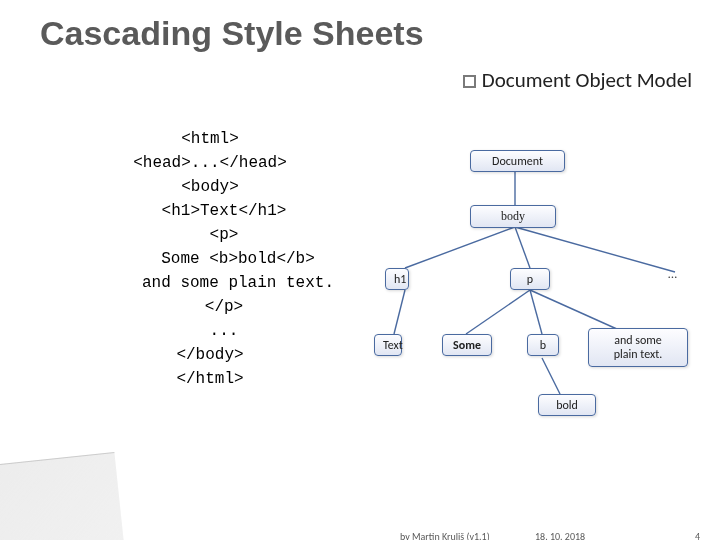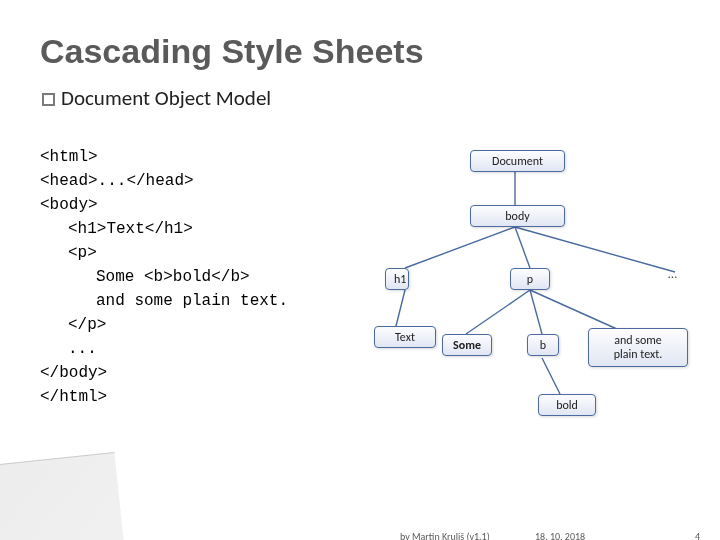--- a/index.html
+++ b/index.html
@@ -5,56 +5,58 @@
   * { margin: 0; padding: 0; box-sizing: border-box; }
   body {
     width: 720px;
     height: 540px;
     background: #fff;
     font-family: "Segoe UI", Calibri, sans-serif;
     position: relative;
     overflow: hidden;
   }
   .slide {
-    padding: 32px 28px 10px 40px;
+    padding: 14px 28px 10px 40px;
     position: relative;
     height: 100%;
   }
   .title {
     font-family: "Trebuchet MS", "Segoe UI", sans-serif;
     font-size: 34px;
     font-weight: 700;
     color: #5a5a5a;
     margin-bottom: 14px;
   }
   .subhead {
     font-size: 21px;
     color: #222;
     margin-left: 2px;
     margin-bottom: 10px;
+    text-align: right;
   }
   .bullet-box {
     display: inline-block;
     width: 13px;
     height: 13px;
     border: 2px solid #7a7a7a;
     vertical-align: -1px;
     margin-right: 6px;
   }
   .content {
     display: flex;
     align-items: flex-start;
   }
   .code-block {
     font-family: "Courier New", monospace;
     font-size: 16px;
     line-height: 1.5;
     color: #000;
     white-space: pre;
     flex: 0 0 340px;
+    text-align: center;
   }
   .indent1 { margin-left: 28px; }
   .indent2 { margin-left: 56px; }
   .diagram {
     position: absolute;
     left: 370px;
     top: 150px;
     width: 330px;
     height: 310px;
   }
@@ -148,27 +150,27 @@
       <line x1="145" y1="77" x2="160" y2="118"></line>
       <line x1="145" y1="77" x2="305" y2="122"></line>
       <line x1="35" y1="140" x2="24" y2="184"></line>
       <line x1="160" y1="140" x2="96" y2="184"></line>
       <line x1="160" y1="140" x2="172" y2="184"></line>
       <line x1="160" y1="140" x2="258" y2="184"></line>
       <line x1="172" y1="208" x2="190" y2="244"></line>
     </svg>
 
     <div class="node" style="left:100px; top:0px; width:95px;">Document</div>
-    <div class="node" style="left:100px; top:55px; width:95px;">body</div>
+    <div class="node" style="left:100px; top:55px; width:86px;font-family:Liberation Serif, serif;">body</div>
 
     <div class="node" style="left:15px; top:118px; width:24px;">h1</div>
     <div class="node" style="left:140px; top:118px; width:40px;">p</div>
     <div class="ellipsis" style="left:298px; top:116px;">…</div>
 
-    <div class="node" style="left:4px; top:176px; width:62px;">Text</div>
+    <div class="node" style="left:4px; top:184px; width:28px;">Text</div>
     <div class="node" style="left:72px; top:184px; width:50px;font-weight:bold;">Some</div>
     <div class="node" style="left:157px; top:184px; width:32px;">b</div>
     <div class="node" style="left:218px; top:178px; width:100px; white-space:pre-line; line-height:1.2; padding:4px 4px;">and some
 plain text.</div>
 
     <div class="node" style="left:168px; top:244px; width:58px;">bold</div>
   </div>
 
   <div class="corner"></div>
 

